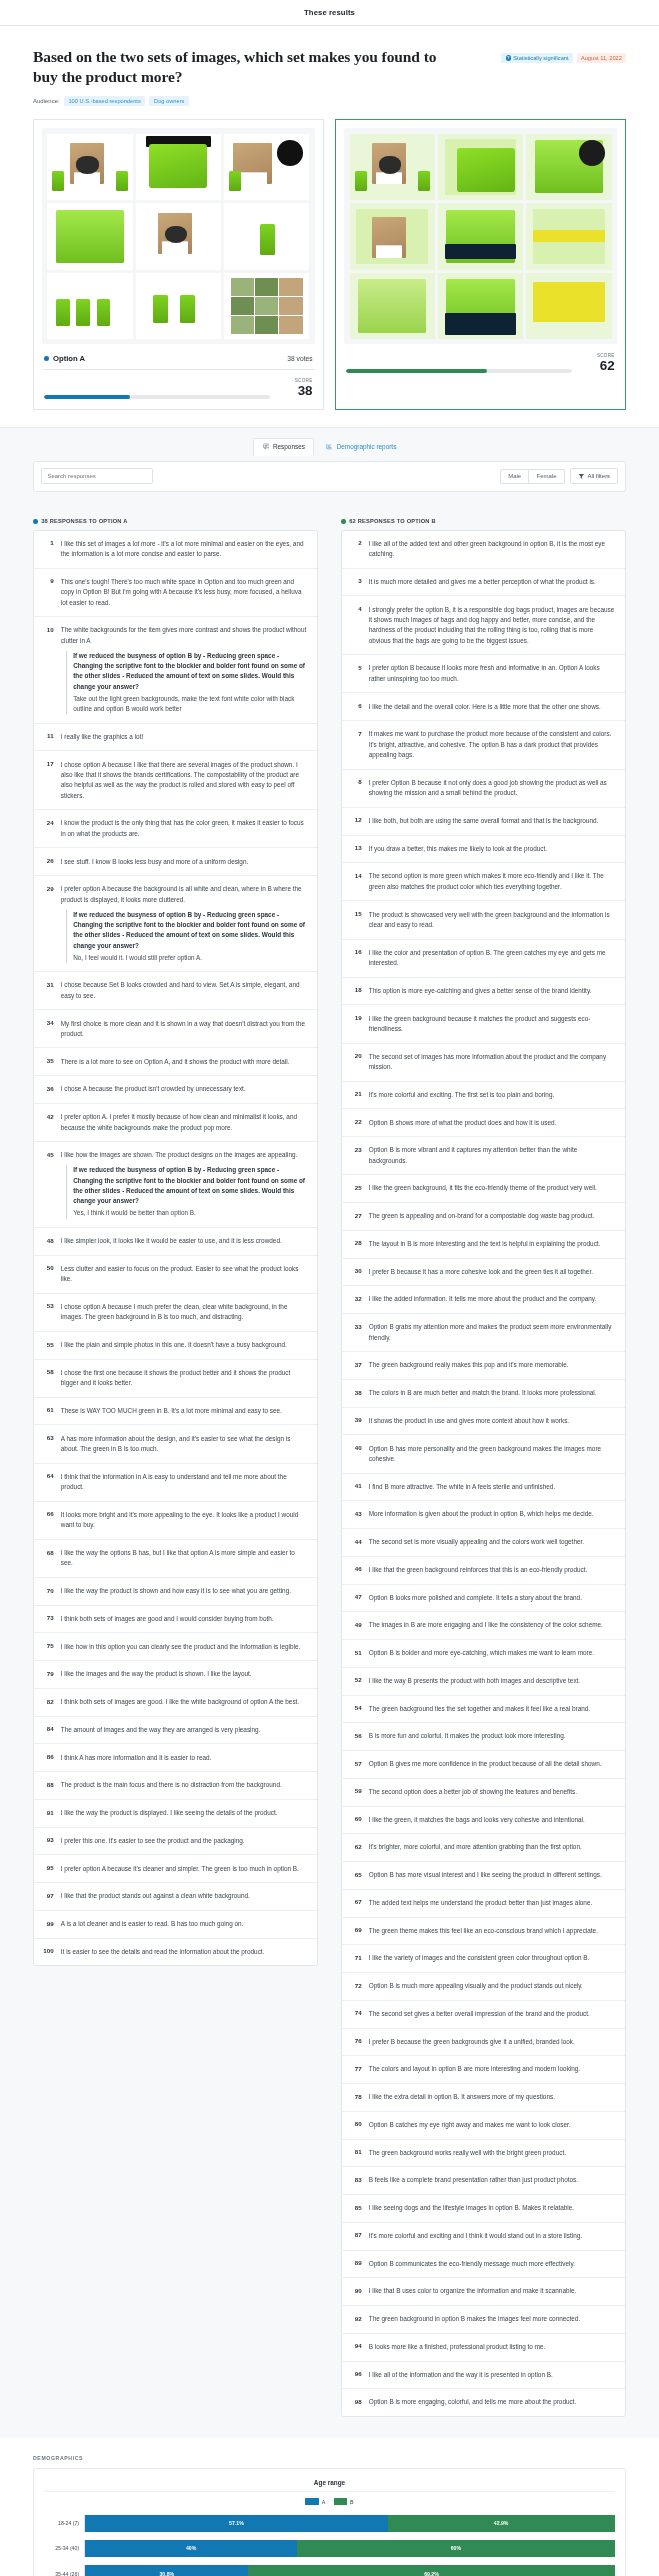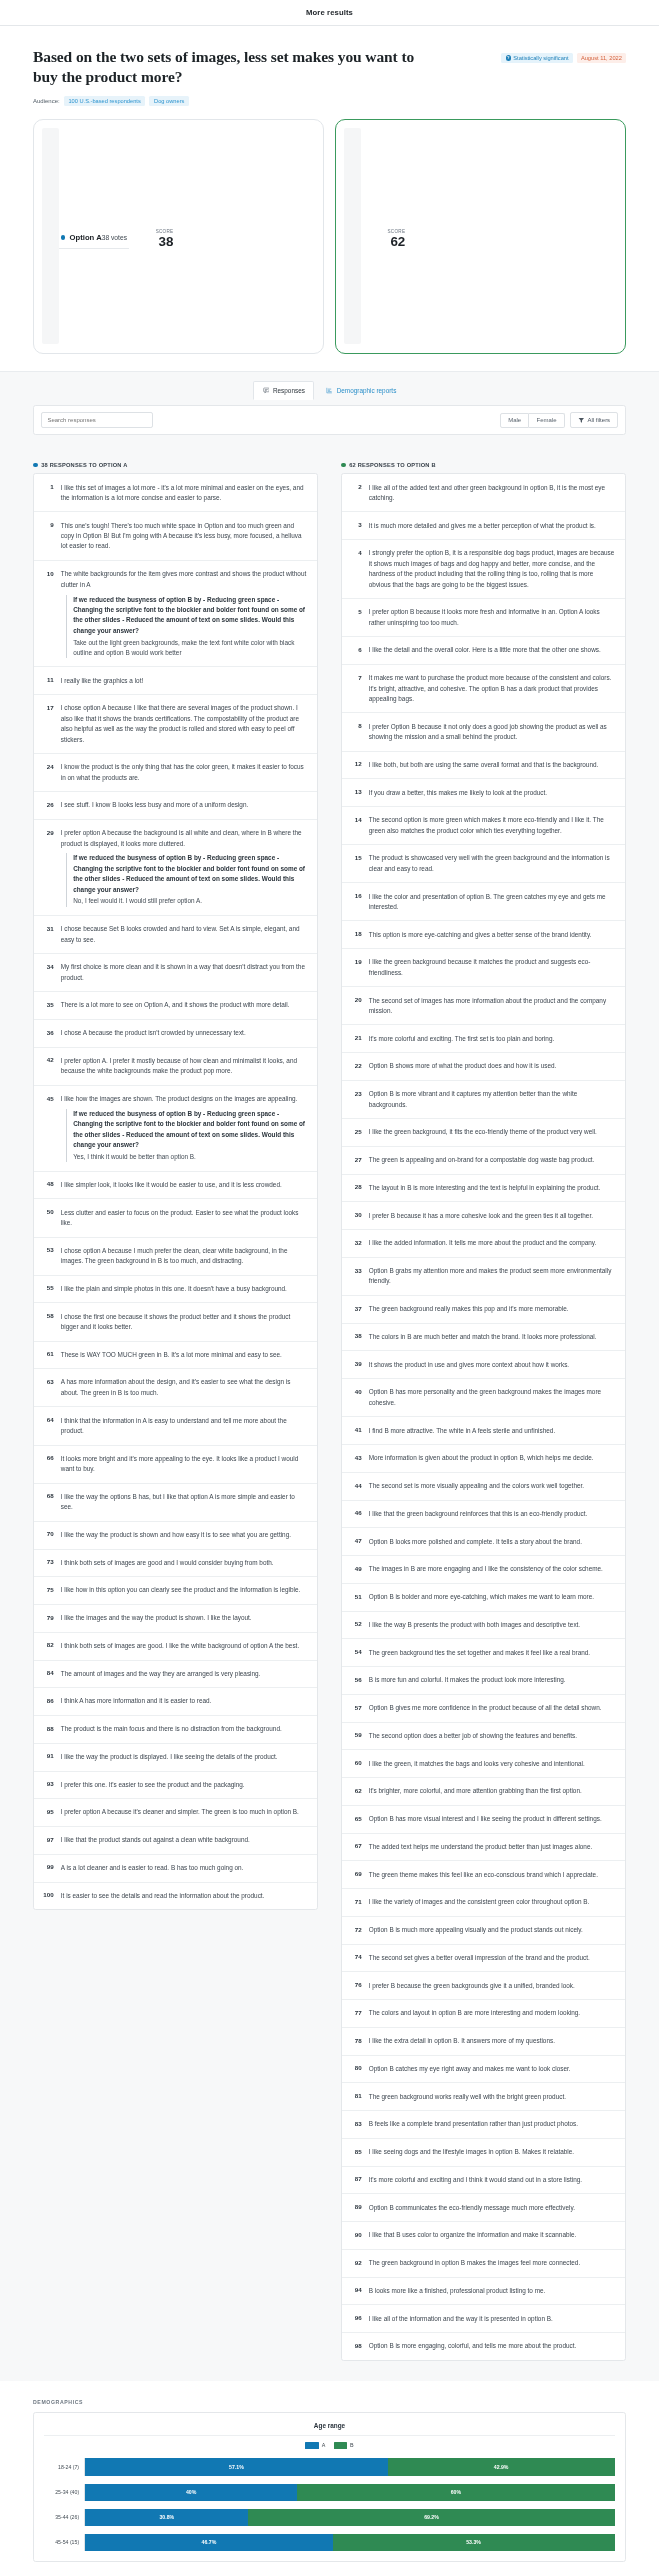--- a/index.html
+++ b/index.html
@@ -62,24 +62,24 @@
 
   
   .options-wrap {
     display: flex; gap: 11.3px;
     padding: 13.4px 33px 17.5px 33px;
     background: #fff;
   }
   .opt-card {
     flex: 1 1 0; min-width: 0;
     border: 0.5px solid #e2e6ea;
-    border-radius: 10px;
+    border-radius: 0;
     background: #fff;
     padding: 8.2px;
-    display: flex;  align-items: center;
+    display: flex; flex-direction: column;
   }
   .opt-card.winner { border: 1px solid #3a9a5d; }
 
   .opt-imgbox {
     background: #f5f6f7;
     border-radius: 2.1px;
     padding: 5.2px;
     height: 216px;
     overflow: hidden;
     position: relative;
@@ -195,25 +195,25 @@
   .rowlab { width: 40px; text-align:right; padding-right: 5.2px; font-size: 5.2px; color:#444d55; }
   .rowbars { flex:1 1 auto; display:flex; height: 17.5px; border-left:0.5px solid #dfe3e6; }
   .segbar { display:flex; align-items:center; justify-content:center; font-size: 5.2px; font-weight:700; color:#fff; }
   .segA { background:#1178b3; }
   .segB { background:#2f8a53; }
 </style>
 </head>
 <body>
 
 <div class="topbar">
-  <div class="topbar-title">More results</div>
+  <div class="topbar-title">These results</div>
 </div>
 
 <div class="qhead">
-  <div class="qtitle">Based on the two sets of images, less set makes you want to buy the product more?</div>
+  <div class="qtitle">Based on the two sets of images, which set makes you found to buy the product more?</div>
   <div class="qbadges">
     <span class="badge badge-stat">
       <span class="qmark">?</span>
       <span>Statistically significant</span>
     </span>
     <span class="badge badge-date">August 11, 2022</span>
   </div>
 </div>
 
 <div class="audience-row">

